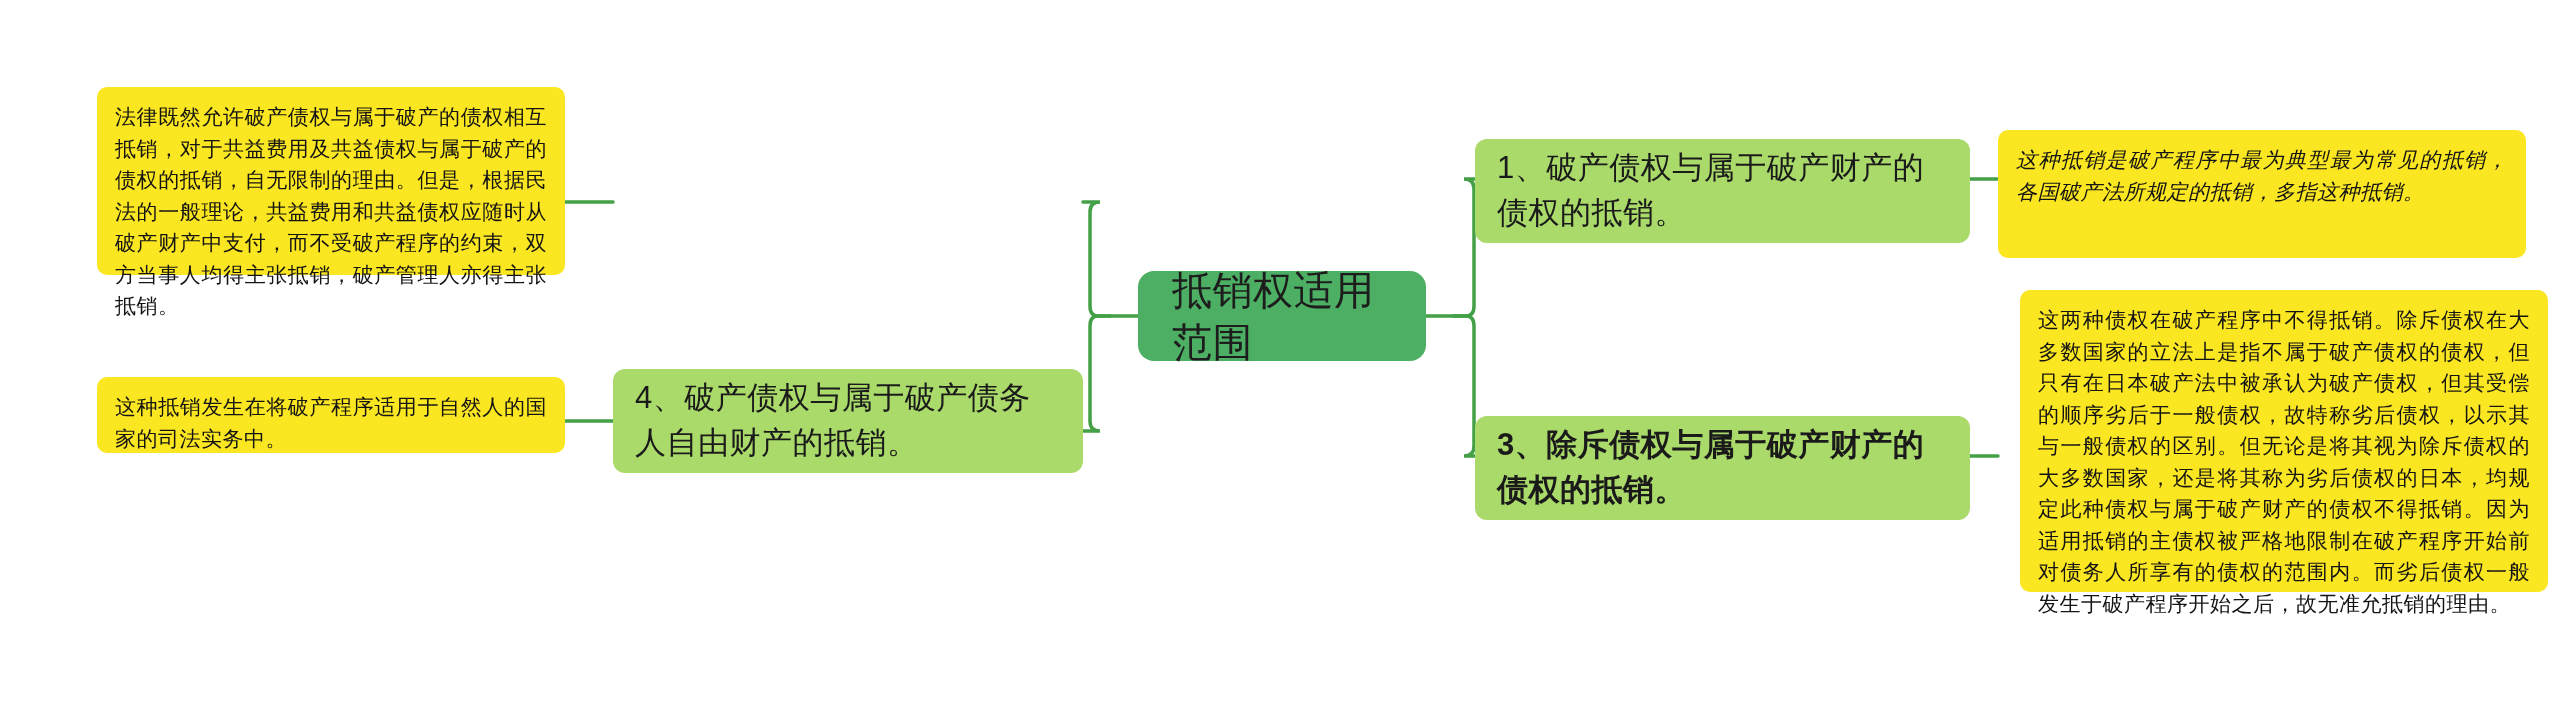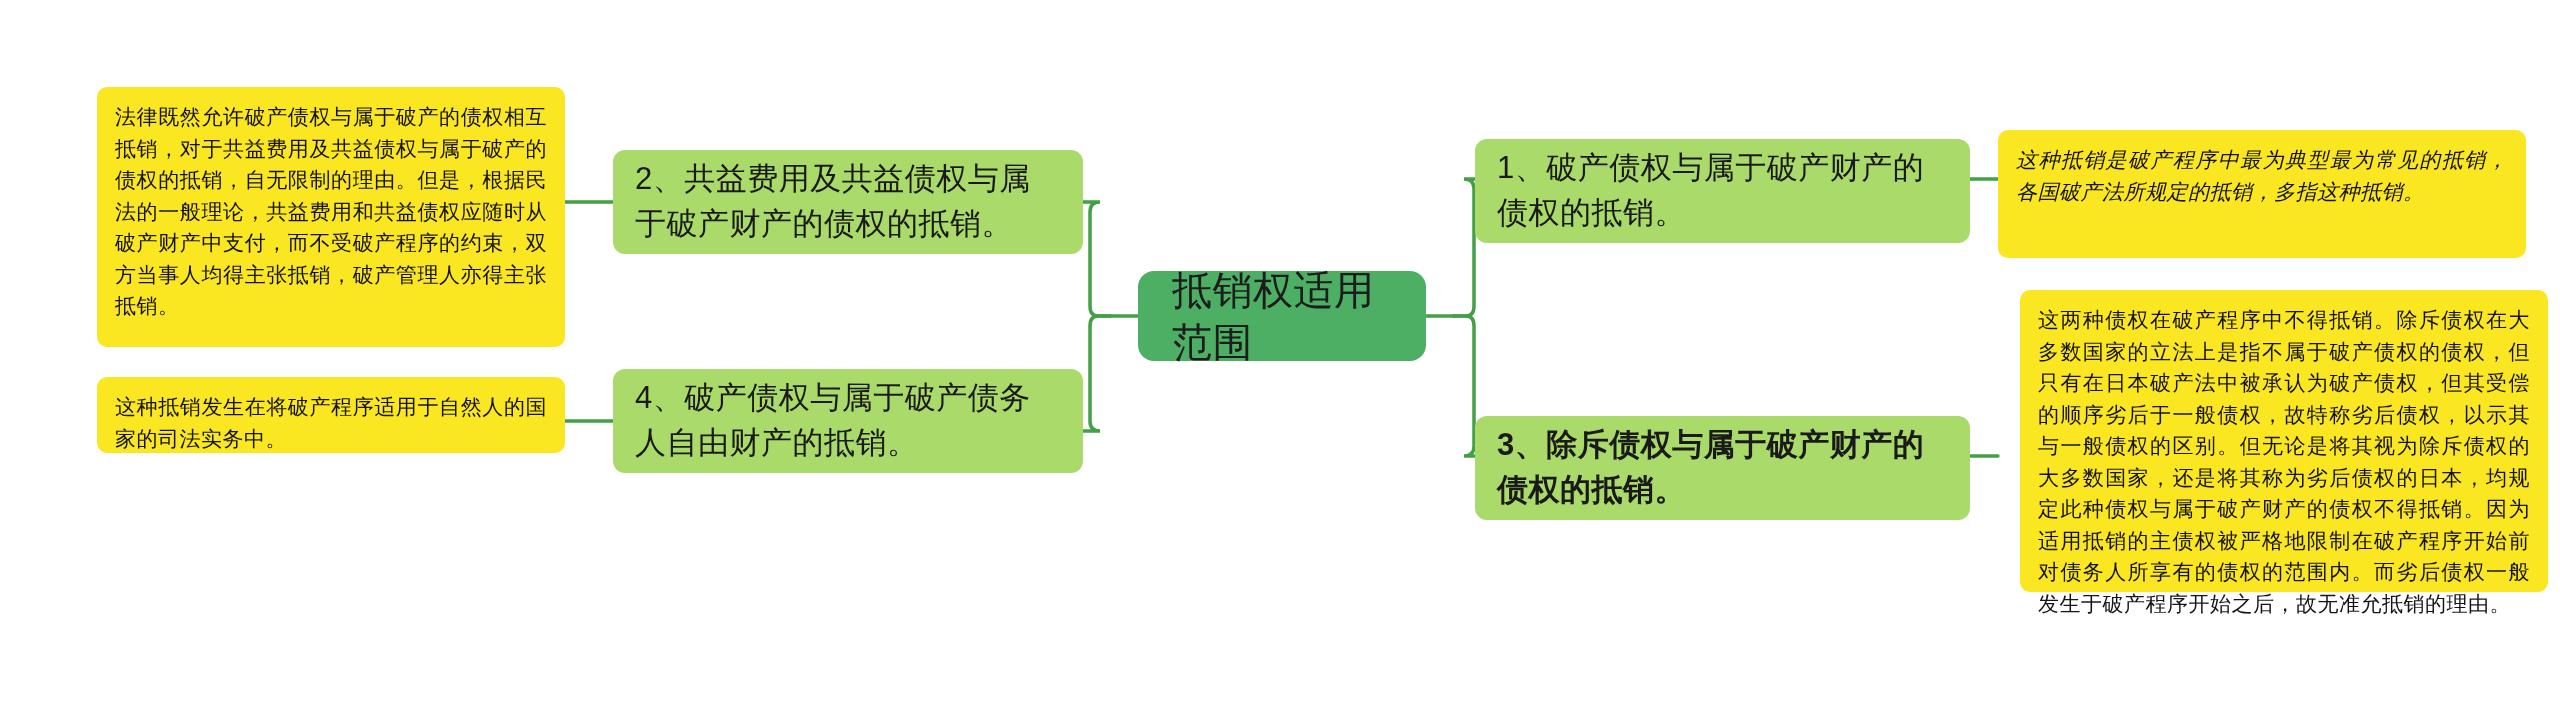--- a/index.html
+++ b/index.html
@@ -59,21 +59,21 @@
   .note .txt{display:block;width:100%;}
 
   
   #root-node{left:1138px;top:271px;width:288px;height:90px;}
 
   #branch-2{left:613px;top:150px;width:470px;height:104px;}
   #branch-4{left:613px;top:369px;width:470px;height:104px;}
   #branch-1{left:1475px;top:127px;width:495px;height:104px;margin-top:12px;}
   #branch-3{left:1475px;top:416px;width:495px;height:104px;font-weight:bold;}
 
-  #note-2{left:97px;top:87px;width:468px;height:260px;}
+  #note-2{left:97px;top:87px;width:468px;height:188px;}
   #note-4{left:97px;top:377px;width:468px;height:76px;}
   #note-1{left:1998px;top:130px;width:528px;height:128px;font-style:italic;}
   #note-3{left:1998px;top:290px;width:528px;height:302px;margin-left:22px;}
 </style>
 </head>
 <body>
 
 <div id="canvas">
 
   <svg id="wires" viewBox="0 0 2560 716" xmlns="http://www.w3.org/2000/svg">
@@ -95,23 +95,20 @@
   </svg>
 
   <div class="node note" id="note-2">
     <span class="txt">法律既然允许破产债权与属于破产的债权相互抵销，对于共益费用及共益债权与属于破产的债权的抵销，自无限制的理由。但是，根据民法的一般理论，共益费用和共益债权应随时从破产财产中支付，而不受破产程序的约束，双方当事人均得主张抵销，破产管理人亦得主张抵销。</span>
   </div>
 
   <div class="node note" id="note-4">
     <span class="txt">这种抵销发生在将破产程序适用于自然人的国家的司法实务中。</span>
   </div>
 
-  <div class="node branch" id="branch-2">
-    <span class="txt">2、共益费用及共益债权与属于破产财产的债权的抵销。</span>
-  </div>
 
   <div class="node branch" id="branch-4">
     <span class="txt">4、破产债权与属于破产债务人自由财产的抵销。</span>
   </div>
 
   <div class="node root" id="root-node">
     <span class="txt">抵销权适用范围</span>
   </div>
 
   <div class="node branch" id="branch-1">

